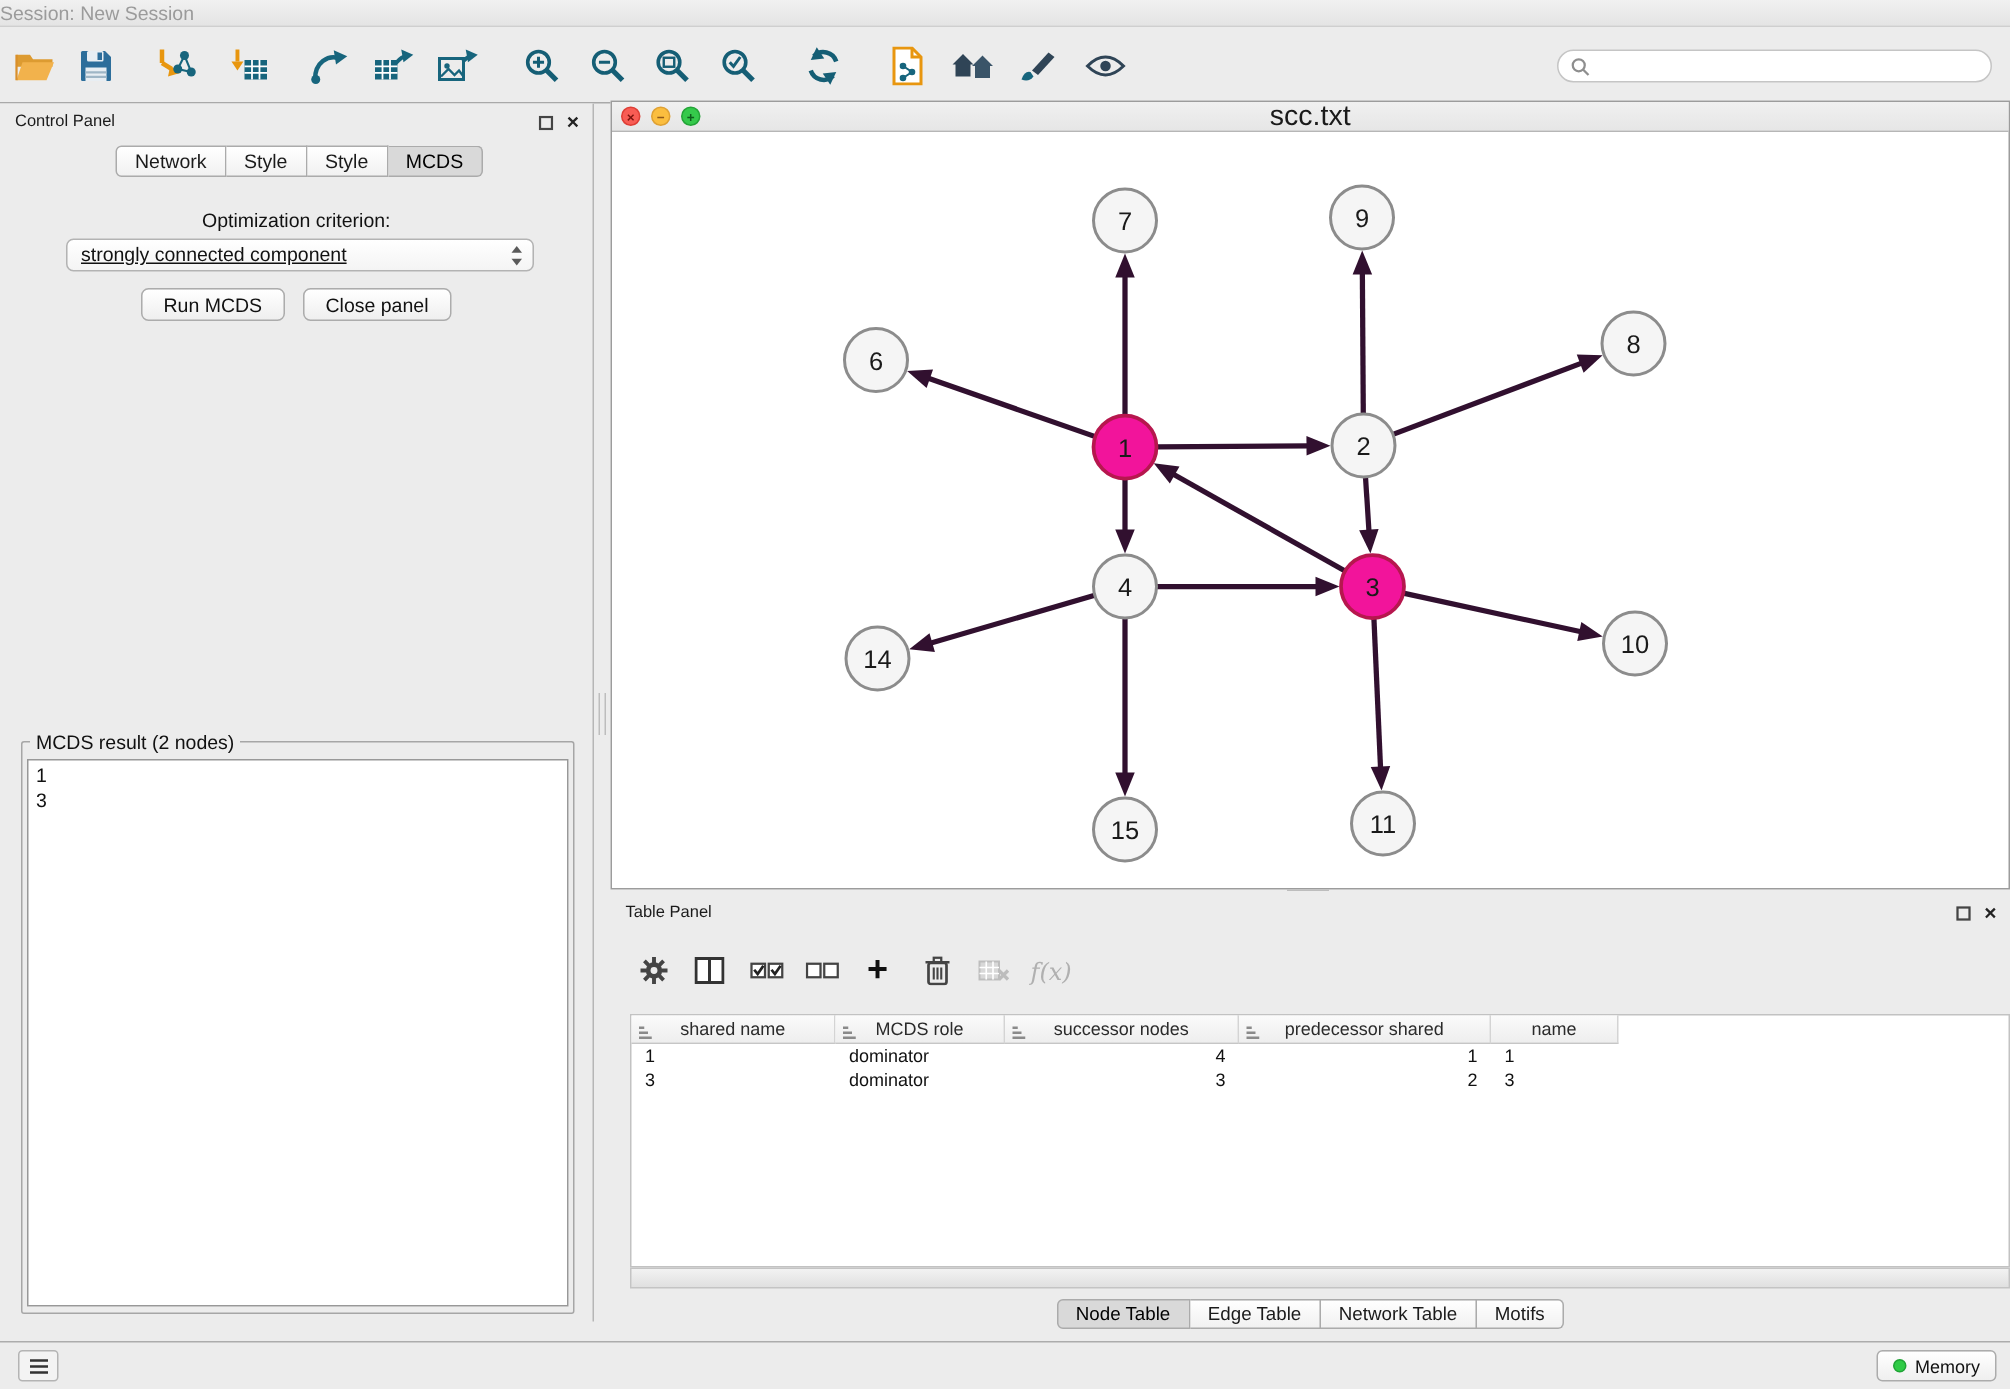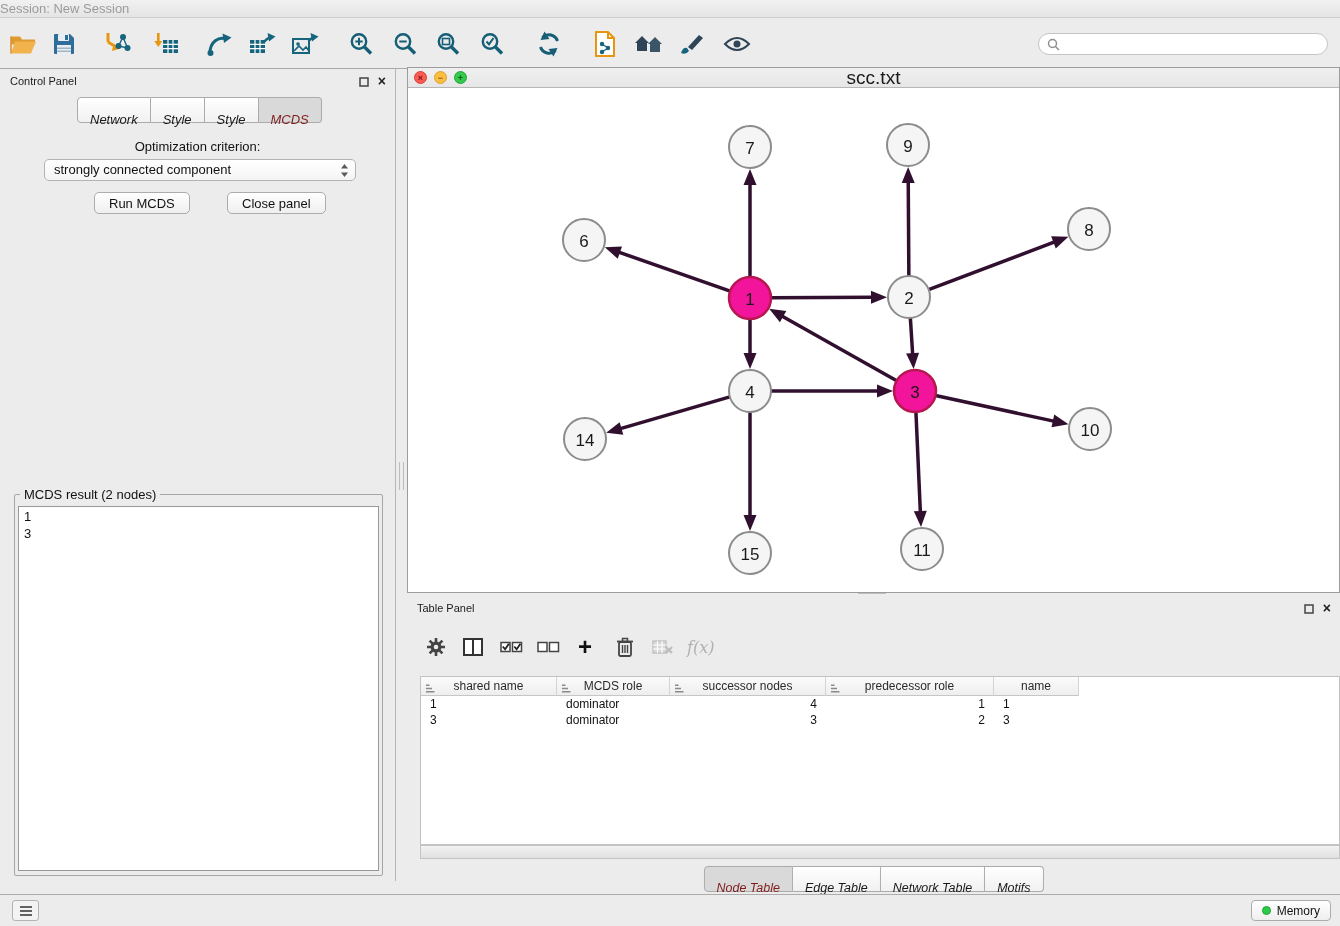--- a/index.html
+++ b/index.html
@@ -26,35 +26,35 @@
 
   
   .panel-title { position:absolute; left:10px; top:6px; font-size:11px; color:#1b1b1b; }
   .win-icons { position:absolute; right:9px; top:7px; display:flex; gap:9px; align-items:center; }
   .close-glyph { font-size:14px; font-weight:bold; color:#222; line-height:11px; }
 
   
   .control-panel { position:absolute; left:0; top:69px; width:396px; height:812px;
     background:#ECECEC; border-right:1px solid #B6B6B6; }
   .cp-tabs { position:absolute; left:77px; top:28px; display:flex; }
-  .tab { height:21px; line-height:19px; padding:12px 12px; font-size:13px;
-    background:linear-gradient(#FFFFFF,#F1F1F1); border:1px solid #ABABAB; border-left:none; color:#1a1a1a;font-style:italic; }
+  .tab { height:21px; line-height:19px; padding:0 12px; font-size:13px;
+    background:linear-gradient(#FFFFFF,#F1F1F1); border:1px solid #ABABAB; border-left:none; color:#1a1a1a; }
   .tab:first-child { border-left:1px solid #ABABAB; border-radius:4px 0 0 4px; }
   .tab:last-child { border-radius:0 4px 4px 0; }
-  .tab.active { background:#D9D9D9; color:#7f1d1d; }
+  .tab.active { background:#D9D9D9; color:#000000; }
   .opt-label { position:absolute; top:70px; left:0; width:100%; text-align:center; font-size:13px; }
   .dropdown { position:absolute; left:44px; top:90px; width:312px; height:22px;
     border:1px solid #B3B3B3; border-radius:5px; background:linear-gradient(#FFFFFF,#F4F4F4);
-    font-size:13px; line-height:20px; padding:0 20px 0 9px; }
+    font-size:13px; line-height:20px; padding:0 20px 0 9px;text-decoration:underline; }
   .dd-arrows { position:absolute; right:6px; top:3px; }
   .cp-btn { position:absolute; top:123px; height:22px; border:1px solid #ACACAC; border-radius:5px;
     background:linear-gradient(#FFFFFF,#EFEFEF); font-size:13px; font-family:"Liberation Sans",sans-serif;
     color:#111; padding:0 14px; }
   #run-btn { left:94px; }
-  #close-btn { left:202px;margin-left:25px; }
+  #close-btn { left:202px; }
   .result-box { position:absolute; left:14px; top:425px; width:369px; height:382px;
     border:1px solid #A6A6A6; border-radius:2px; }
   .result-legend { position:absolute; left:5px; top:-8px; background:#ECECEC; padding:0 4px; font-size:13px; }
   .result-inner { position:absolute; left:3px; right:3px; top:11px; bottom:4px; background:#fff;
     border:1px solid #989898; font-size:13px; line-height:17px; padding:1px 5px; overflow:hidden; }
 
   
   .splitter-v { position:absolute; left:399px; top:462px; width:5px; height:28px;
     border-left:1px solid #BDBDBD; border-right:1px solid #BDBDBD; }
   .splitter-h { position:absolute; left:858px; top:589px; width:28px; height:5px;
@@ -424,21 +424,21 @@
         <div class="th" style="width: 156px;">
           <span class="sort-wrap"><svg width="10" height="9" viewBox="0 0 10 9">
               <path d="M1 1.2 h3.5 M1 4.5 h6 M1 7.8 h8.5" stroke="#8a8a8a" stroke-width="1.6"></path>
             </svg></span>
           <span>successor nodes</span>
         </div>
         <div class="th" style="width: 168px;">
           <span class="sort-wrap"><svg width="10" height="9" viewBox="0 0 10 9">
               <path d="M1 1.2 h3.5 M1 4.5 h6 M1 7.8 h8.5" stroke="#8a8a8a" stroke-width="1.6"></path>
             </svg></span>
-          <span>predecessor role</span>
+          <span>predecessor shared</span>
         </div>
         <div class="th" style="width: 85px;">
           <span>name</span>
         </div>
       </div>
     <div id="tp-rows">
         <div class="tr">
           <div class="td" style="width: 136px; text-align: left;">1</div>
           <div class="td" style="width: 113px; text-align: left;">dominator</div>
           <div class="td" style="width: 156px; text-align: right;">4</div>

